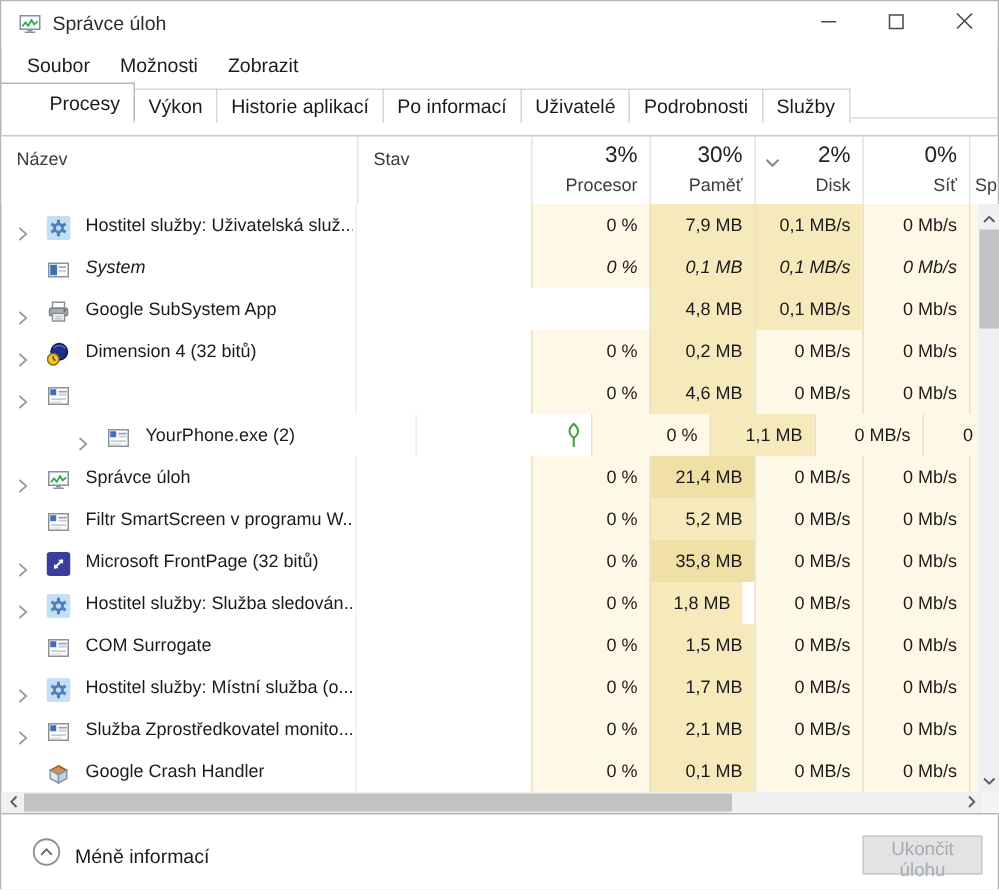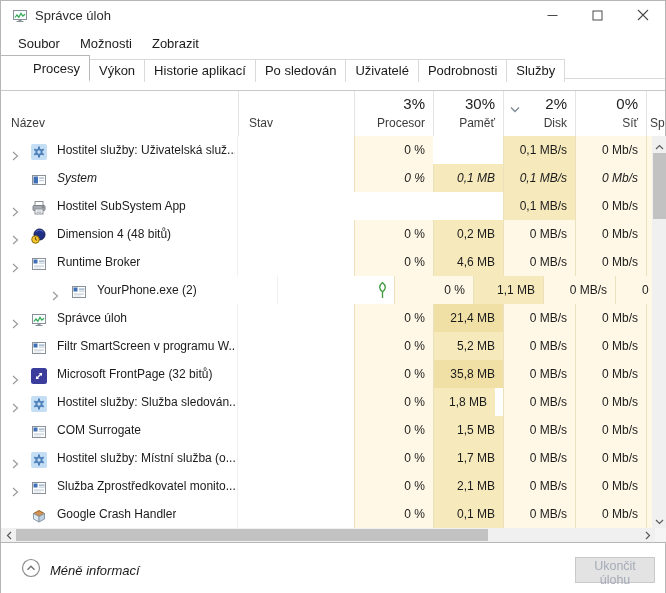--- a/index.html
+++ b/index.html
@@ -21,21 +21,21 @@
   .tabstrip{position:absolute;left:0;top:54px;width:100%;height:24px;}
   .tabstrip .strip-border{position:absolute;left:0;right:0;bottom:0;height:1px;background:#d9d9d9;}
   .tab{position:relative;display:inline-block;font-size:13px;color:#1b1b1b;padding:3px 9px 4px 9px;border:1px solid #d9d9d9;border-bottom:none;background:#fff;margin-left:-1px;top:2px;}
   .tab.active{top:0;padding-top:5px;border-color:#b7b7b7;z-index:2;padding-left:32px;}
   .tab:first-child{margin-left:2px;}
 
   
   .thead{position:absolute;left:0;top:89px;width:100%;height:46px;border-top:1px solid #c9c9c9;box-sizing:border-box;background:#fff;}
   .hcell{position:absolute;top:0;height:45px;box-sizing:border-box;border-left:1px solid #e4e4e4;}
   .hcell.first{border-left:none;}
-  .hname{position:absolute;left:10px;bottom:6px;font-size:12px;color:#3c3c3c;}
+  .hname{position:absolute;left:10px;bottom:23px;font-size:12px;color:#3c3c3c;}
   .hcell .pct{position:absolute;right:8px;top:4px;font-size:15px;color:#222;}
   .hcell .lbl{position:absolute;right:8px;bottom:6px;font-size:12px;color:#3c3c3c;}
   .sortmark{position:absolute;left:5px;top:8px;}
   .partial-h{overflow:hidden;}
   .partial-h .lbl{left:3px;right:auto;text-align:right;}
 
   
   .rows{position:absolute;left:0;top:135px;width:651px;height:392px;}
   .row{position:absolute;left:0;width:100%;height:28px;}
   .cell{position:absolute;top:0;height:28px;box-sizing:border-box;font-size:12px;color:#1b1b1b;line-height:28px;}
@@ -56,21 +56,21 @@
   .vscroll .arrow{position:absolute;left:0;width:15px;height:17px;display:flex;align-items:center;justify-content:center;background:#f0f0f0;}
   .vscroll .thumb{position:absolute;left:1px;width:13px;background:#c2c2c2;}
   .hscroll{position:absolute;left:0;top:527px;width:654px;height:14px;background:#f0f0f0;}
   .hscroll .arrow{position:absolute;top:0;width:15px;height:14px;display:flex;align-items:center;justify-content:center;}
   .hscroll .thumb{position:absolute;top:1px;height:12px;background:#c2c2c2;}
   .corner{position:absolute;left:654px;top:527px;width:12px;height:14px;background:#f5f5f5;}
 
   
   .footer{position:absolute;left:0;top:541px;width:100%;height:52px;background:#fff;border-top:1px solid #b6b6b6;box-sizing:border-box;}
   .less-toggle{position:absolute;left:20px;top:15px;display:flex;align-items:center;}
-  .less-toggle .txt{margin-left:9px;font-size:13px;color:#1b1b1b;font-style:italic;}
+  .less-toggle .txt{margin-left:9px;font-size:13px;color:#1b1b1b;}
   .endtask-btn{position:absolute;right:10px;top:14px;width:80px;height:26px;background:#e3e3e3;border:1px solid #c9c9c9;color:#a5abb8;font-size:12.5px;font-family:"Liberation Sans",sans-serif;}
 </style>
 </head>
 <body>
 
 <div id="win">
 
   <div class="titlebar">
     <span class="appicon"><svg width="16" height="16" viewBox="0 0 16 16">
           <rect x="1.5" y="2.5" width="13" height="9" fill="#f8fcff" stroke="#8a9097"></rect>
@@ -99,21 +99,21 @@
   </div>
 
   <div class="menubar" id="menubar">
       <span class="menu-item">Soubor</span>
       <span class="menu-item">Možnosti</span>
       <span class="menu-item">Zobrazit</span>
     </div>
 
   <div class="tabstrip" id="tabstrip">
     <div class="strip-border"></div>
-  <span class="tab active">Procesy</span><span class="tab">Výkon</span><span class="tab">Historie aplikací</span><span class="tab">Po sledován</span><span class="tab">Uživatelé</span><span class="tab">Podrobnosti</span><span class="tab">Služby</span></div>
+  <span class="tab active">Procesy</span><span class="tab">Výkon</span><span class="tab">Historie aplikací</span><span class="tab">Po informací</span><span class="tab">Uživatelé</span><span class="tab">Podrobnosti</span><span class="tab">Služby</span></div>
 
   <div class="thead" id="thead">
     <div class="hcell first" style="left:0;width:237px;">
       <span class="hname">Název</span>
     </div>
     <div class="hcell" style="left:237px;width:116px;">
       <span class="hname">Stav</span>
     </div>
   <div class="hcell" style="left: 353px; width: 79px;">
         <span class="pct">3%</span>
@@ -152,20 +152,21 @@
                 <rect x="7" y="2.5" width="2" height="11" transform="rotate(60 8 8)"></rect>
                 <rect x="7" y="2.5" width="2" height="11" transform="rotate(120 8 8)"></rect>
               </g>
               <circle cx="8" cy="8" r="3.6" fill="#4e81b8"></circle>
               <circle cx="8" cy="8" r="1.7" fill="#c4def5"></circle>
             </svg></span>
           <span class="procname">Hostitel služby: Uživatelská služ...</span>
         </div>
         <div class="cell statcell"></div>
         <div class="cell valcell h0" style="left: 353px; width: 79px;">0 %</div>
+        <div class="cell valcell h2" style="left: 432px; width: 70px;">7,9 MB</div>
         <div class="cell valcell h2" style="left: 502px; width: 72px;">0,1 MB/s</div>
         <div class="cell valcell h0" style="left: 574px; width: 71px;">0 Mb/s</div>
         <div class="cell valcell h0" style="left: 645px; width: 6px; padding: 0px;"></div>
       </div>
       <div class="row" style="top: 28px; font-style: italic;">
         <div class="cell namecell">
           <span class="procicon"><svg width="16" height="16" viewBox="0 0 16 16">
               <rect x="1.5" y="3.5" width="13" height="9" fill="#fdfeff" stroke="#8c9196"></rect>
               <rect x="2.5" y="4.5" width="4.5" height="7" fill="#3f6fb5"></rect>
               <rect x="8" y="5.5" width="5" height="1.2" fill="#9fb0c4"></rect>
@@ -186,40 +187,41 @@
               <path d="M4 2 L8.5 6 L4 10" fill="none" stroke="#9b9b9b" stroke-width="1.2"></path>
             </svg></span>
           <span class="procicon"><svg width="16" height="16" viewBox="0 0 16 16">
               <rect x="4" y="1.5" width="8" height="4" fill="#fff" stroke="#8a8f94"></rect>
               <rect x="2" y="5.5" width="12" height="5" rx="1" fill="#a7acb2" stroke="#7e838a"></rect>
               <circle cx="12" cy="7" r="0.8" fill="#5b6066"></circle>
               <rect x="4" y="9" width="8" height="5" fill="#fff" stroke="#8a8f94"></rect>
               <rect x="5.5" y="10.5" width="5" height="1" fill="#b9bfc6"></rect>
               <rect x="5.5" y="12" width="5" height="1" fill="#b9bfc6"></rect>
             </svg></span>
-          <span class="procname">Hostitel SubSystem App</span>
-        </div>
-        <div class="cell statcell"></div>
+          <span class="procname">Google SubSystem App</span>
+        </div>
+        <div class="cell statcell"></div>
+        <div class="cell valcell h2" style="left: 432px; width: 70px;">4,8 MB</div>
         <div class="cell valcell h2" style="left: 502px; width: 72px;">0,1 MB/s</div>
         <div class="cell valcell h0" style="left: 574px; width: 71px;">0 Mb/s</div>
         <div class="cell valcell h0" style="left: 645px; width: 6px; padding: 0px;"></div>
       </div>
       <div class="row" style="top: 84px;">
         <div class="cell namecell">
           <span class="expander"><svg width="12" height="12" viewBox="0 0 12 12">
               <path d="M4 2 L8.5 6 L4 10" fill="none" stroke="#9b9b9b" stroke-width="1.2"></path>
             </svg></span>
           <span class="procicon"><svg width="16" height="16" viewBox="0 0 16 16">
               <circle cx="8.5" cy="6.5" r="5.5" fill="#202f86" stroke="#101845"></circle>
               <path d="M4.5 4 A5.5 5.5 0 0 1 12.5 4" fill="none" stroke="#5a6bd8"></path>
               <circle cx="4.5" cy="11.5" r="3.8" fill="#f4c430" stroke="#8a6d00"></circle>
               <line x1="4.5" y1="11.5" x2="4.5" y2="9.3" stroke="#5b4500"></line>
               <line x1="4.5" y1="11.5" x2="6" y2="12.3" stroke="#5b4500"></line>
             </svg></span>
-          <span class="procname">Dimension 4 (48 bitů)</span>
+          <span class="procname">Dimension 4 (32 bitů)</span>
         </div>
         <div class="cell statcell"></div>
         <div class="cell valcell h0" style="left: 353px; width: 79px;">0 %</div>
         <div class="cell valcell h2" style="left: 432px; width: 70px;">0,2 MB</div>
         <div class="cell valcell h0" style="left: 502px; width: 72px;">0 MB/s</div>
         <div class="cell valcell h0" style="left: 574px; width: 71px;">0 Mb/s</div>
         <div class="cell valcell h0" style="left: 645px; width: 6px; padding: 0px;"></div>
       </div>
       <div class="row" style="top: 112px;">
         <div class="cell namecell">
@@ -227,21 +229,20 @@
               <path d="M4 2 L8.5 6 L4 10" fill="none" stroke="#9b9b9b" stroke-width="1.2"></path>
             </svg></span>
           <span class="procicon"><svg width="16" height="16" viewBox="0 0 16 16">
               <rect x="1.5" y="2.5" width="13" height="11" fill="#fdfeff" stroke="#8c9196"></rect>
               <rect x="2.5" y="3.5" width="4" height="4" fill="#3f6fb5"></rect>
               <rect x="8" y="4.5" width="5.5" height="1.2" fill="#8fa5c2"></rect>
               <rect x="8" y="6.5" width="5.5" height="1.2" fill="#c3cdd8"></rect>
               <rect x="3" y="9.5" width="10" height="1.2" fill="#c3cdd8"></rect>
               <rect x="3" y="11.5" width="7" height="1" fill="#d9dfe6"></rect>
             </svg></span>
-          <span class="procname">Runtime Broker</span>
         </div>
         <div class="cell statcell"></div>
         <div class="cell valcell h0" style="left: 353px; width: 79px;">0 %</div>
         <div class="cell valcell h2" style="left: 432px; width: 70px;">4,6 MB</div>
         <div class="cell valcell h0" style="left: 502px; width: 72px;">0 MB/s</div>
         <div class="cell valcell h0" style="left: 574px; width: 71px;">0 Mb/s</div>
         <div class="cell valcell h0" style="left: 645px; width: 6px; padding: 0px;"></div>
       </div>
       <div class="row" style="top: 140px; margin-left: 40px;">
         <div class="cell namecell">

